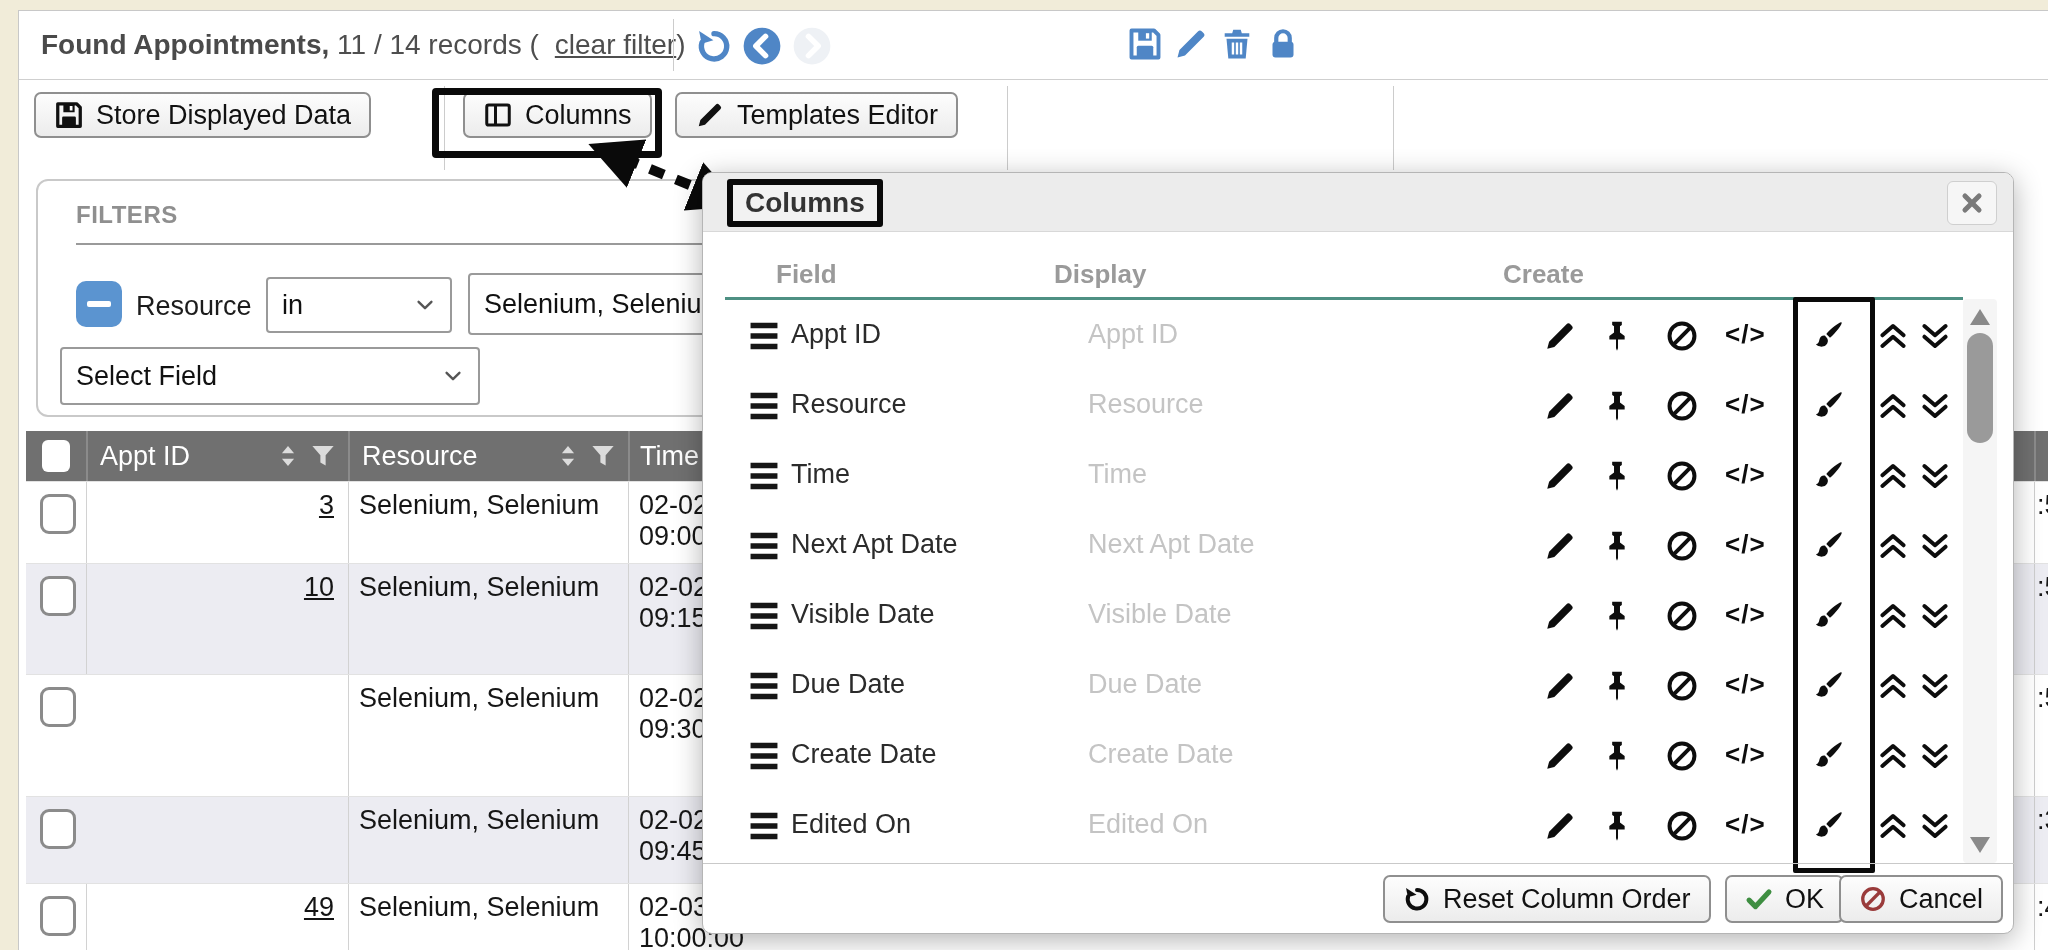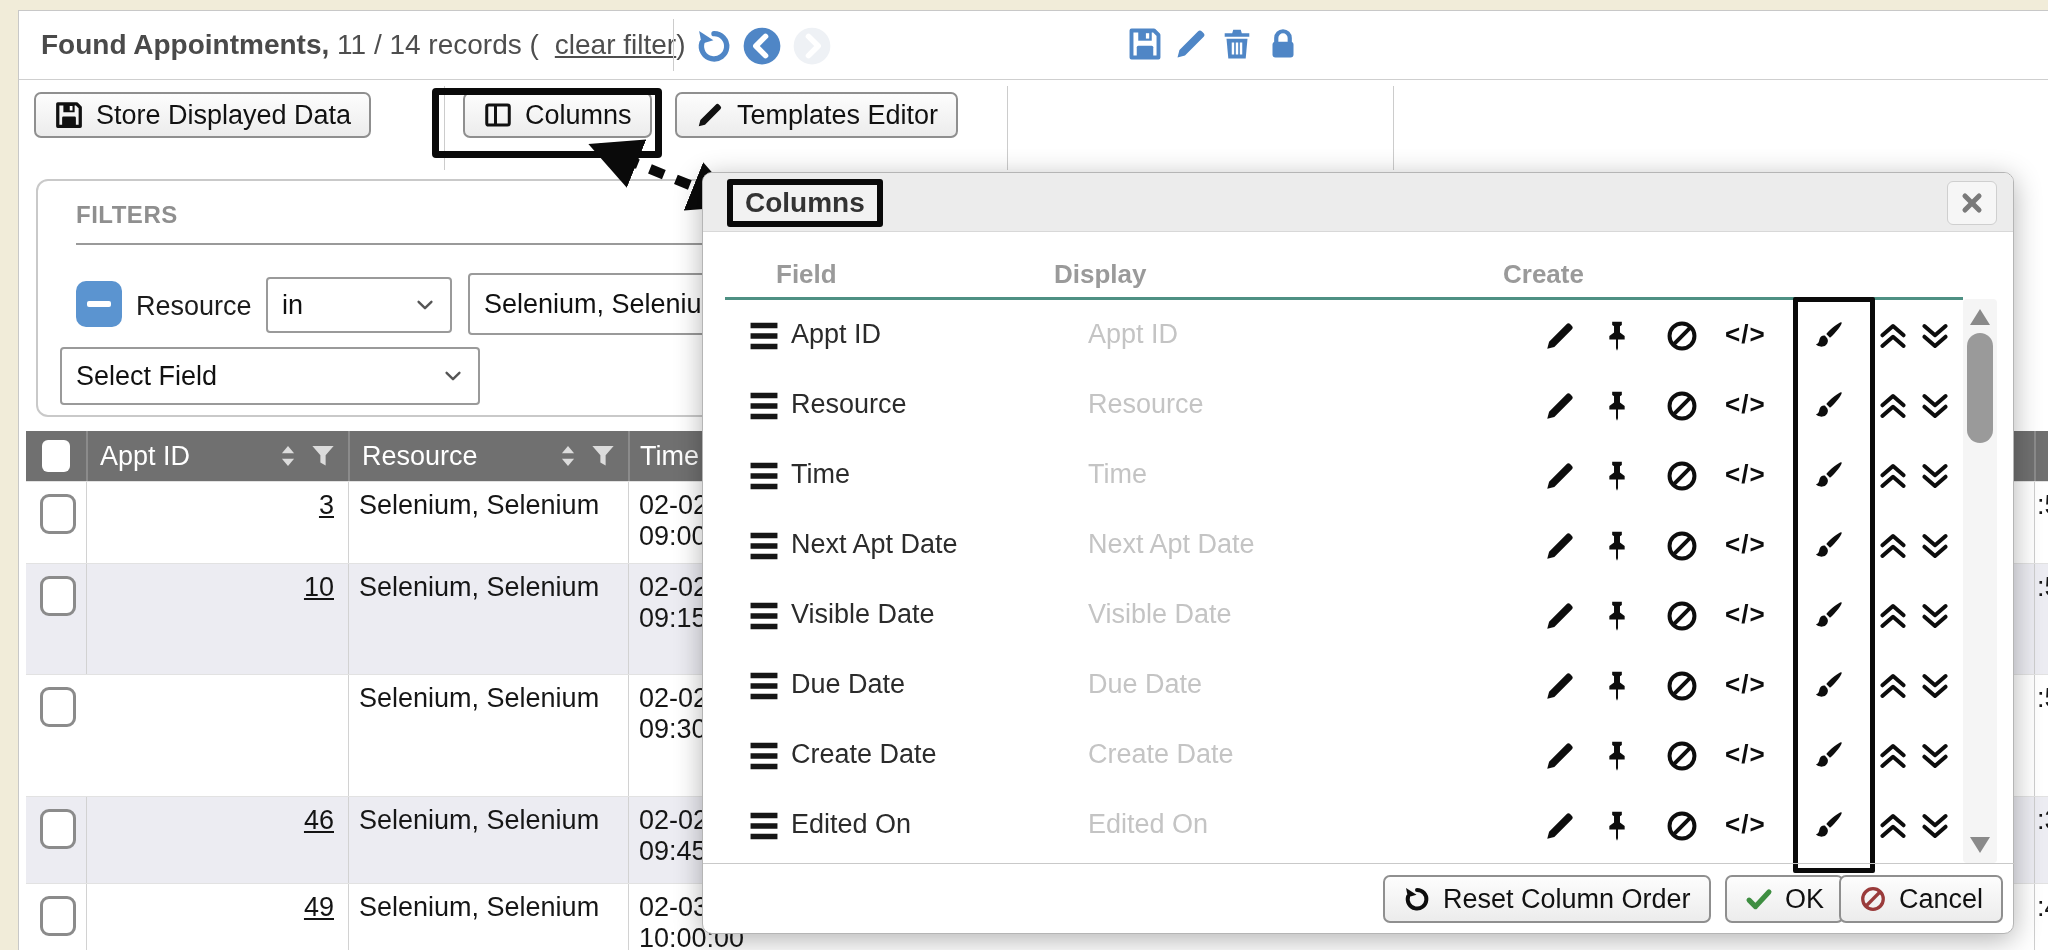--- a/index.html
+++ b/index.html
@@ -287,23 +287,20 @@
         <div class="tc" style="left:322px;width:280px;padding-left:10px;">Selenium, Selenium</div>
         <div class="tc" style="left:602px;width:1406px;padding-left:10px;">
             <span style="display:block;">02-02</span>
             <span style="display:block;">09:30</span>
           </div>
         <div class="tc edgetxt" style="left:2008px;width:112px;border-left:1px solid #cfcfcf;">:5</div>
       </div>
 
       <div class="trow" style="top:365px;height:87px;background:#ececf2;">
         <span class="cb"></span>
-        <div class="tc" style="left:60px;width:262px;">
-            <span class="idlink">46</span>
-          </div>
         <div class="tc" style="left:322px;width:280px;padding-left:10px;">Selenium, Selenium</div>
         <div class="tc" style="left:602px;width:1406px;padding-left:10px;">
             <span style="display:block;">02-02</span>
             <span style="display:block;">09:45</span>
           </div>
         <div class="tc edgetxt" style="left:2008px;width:112px;border-left:1px solid #cfcfcf;">:3</div>
       </div>
 
       <div class="trow" style="top:452px;height:120px;background:#fff;">
         <span class="cb"></span>

